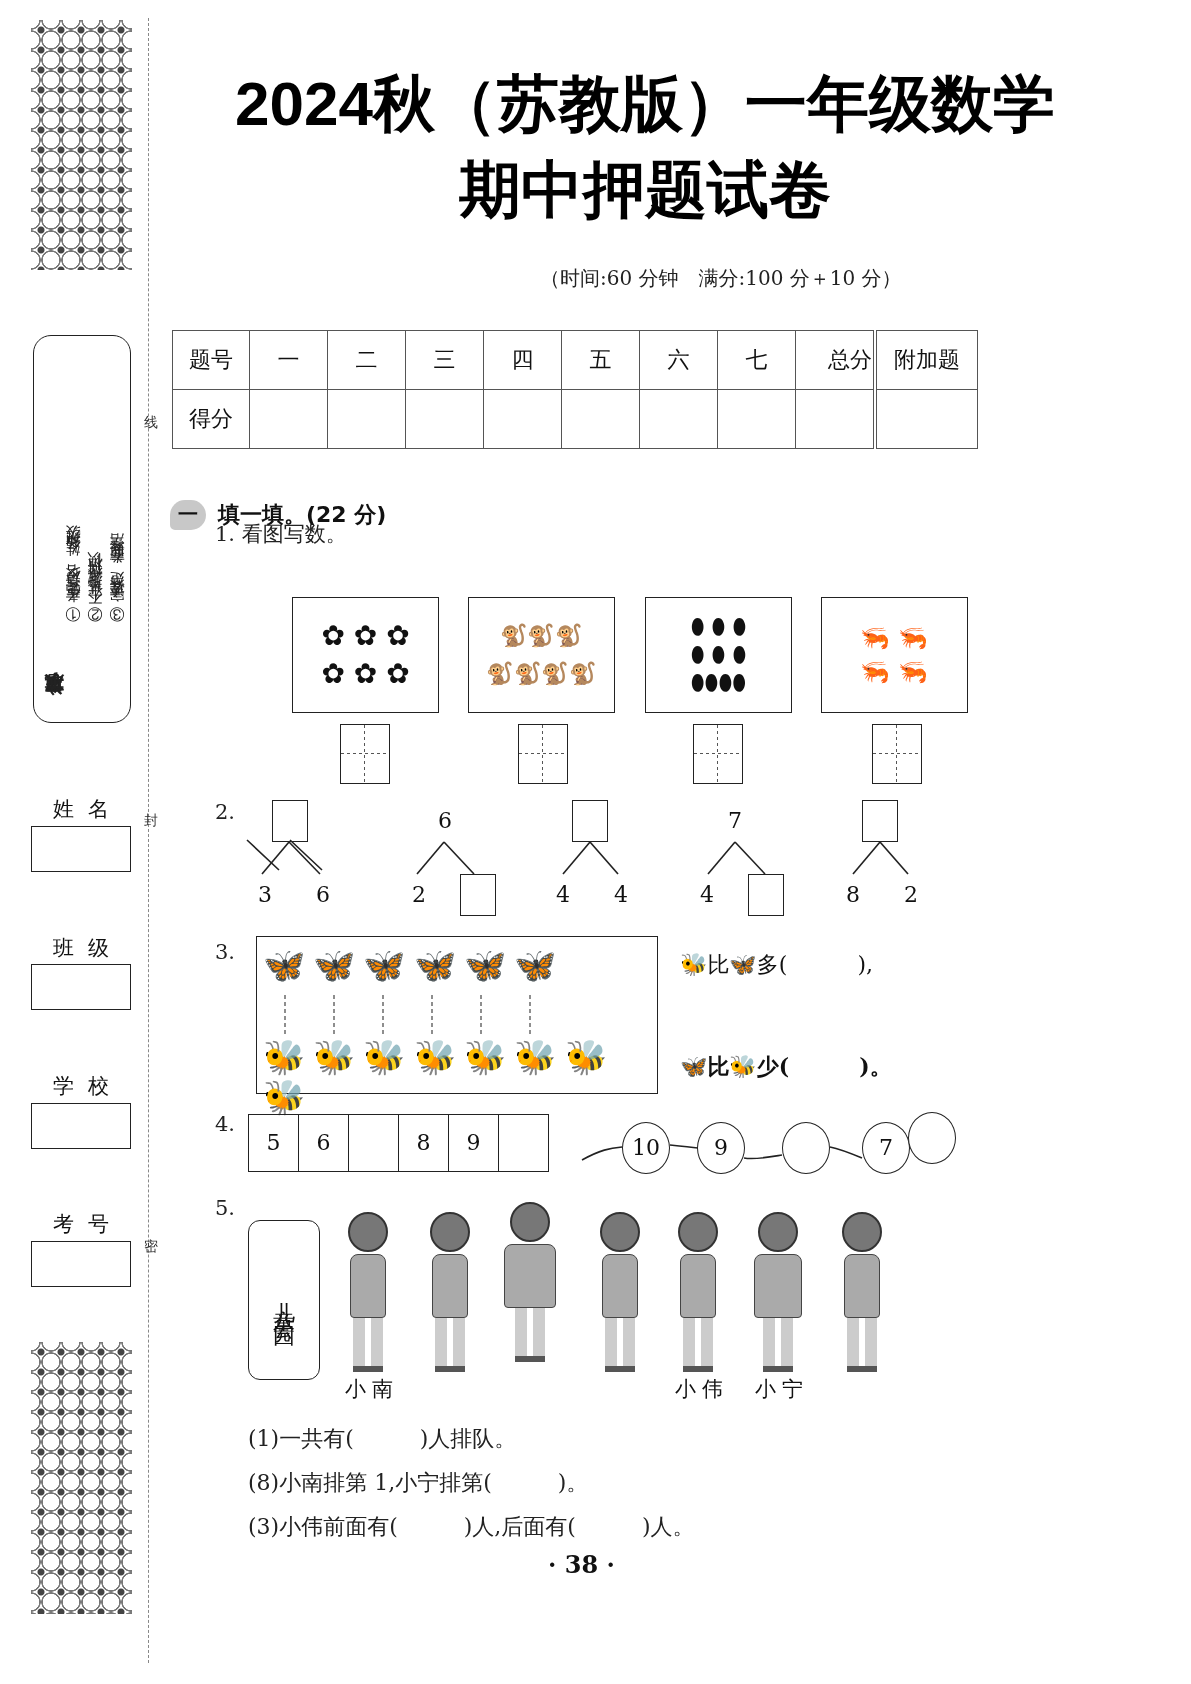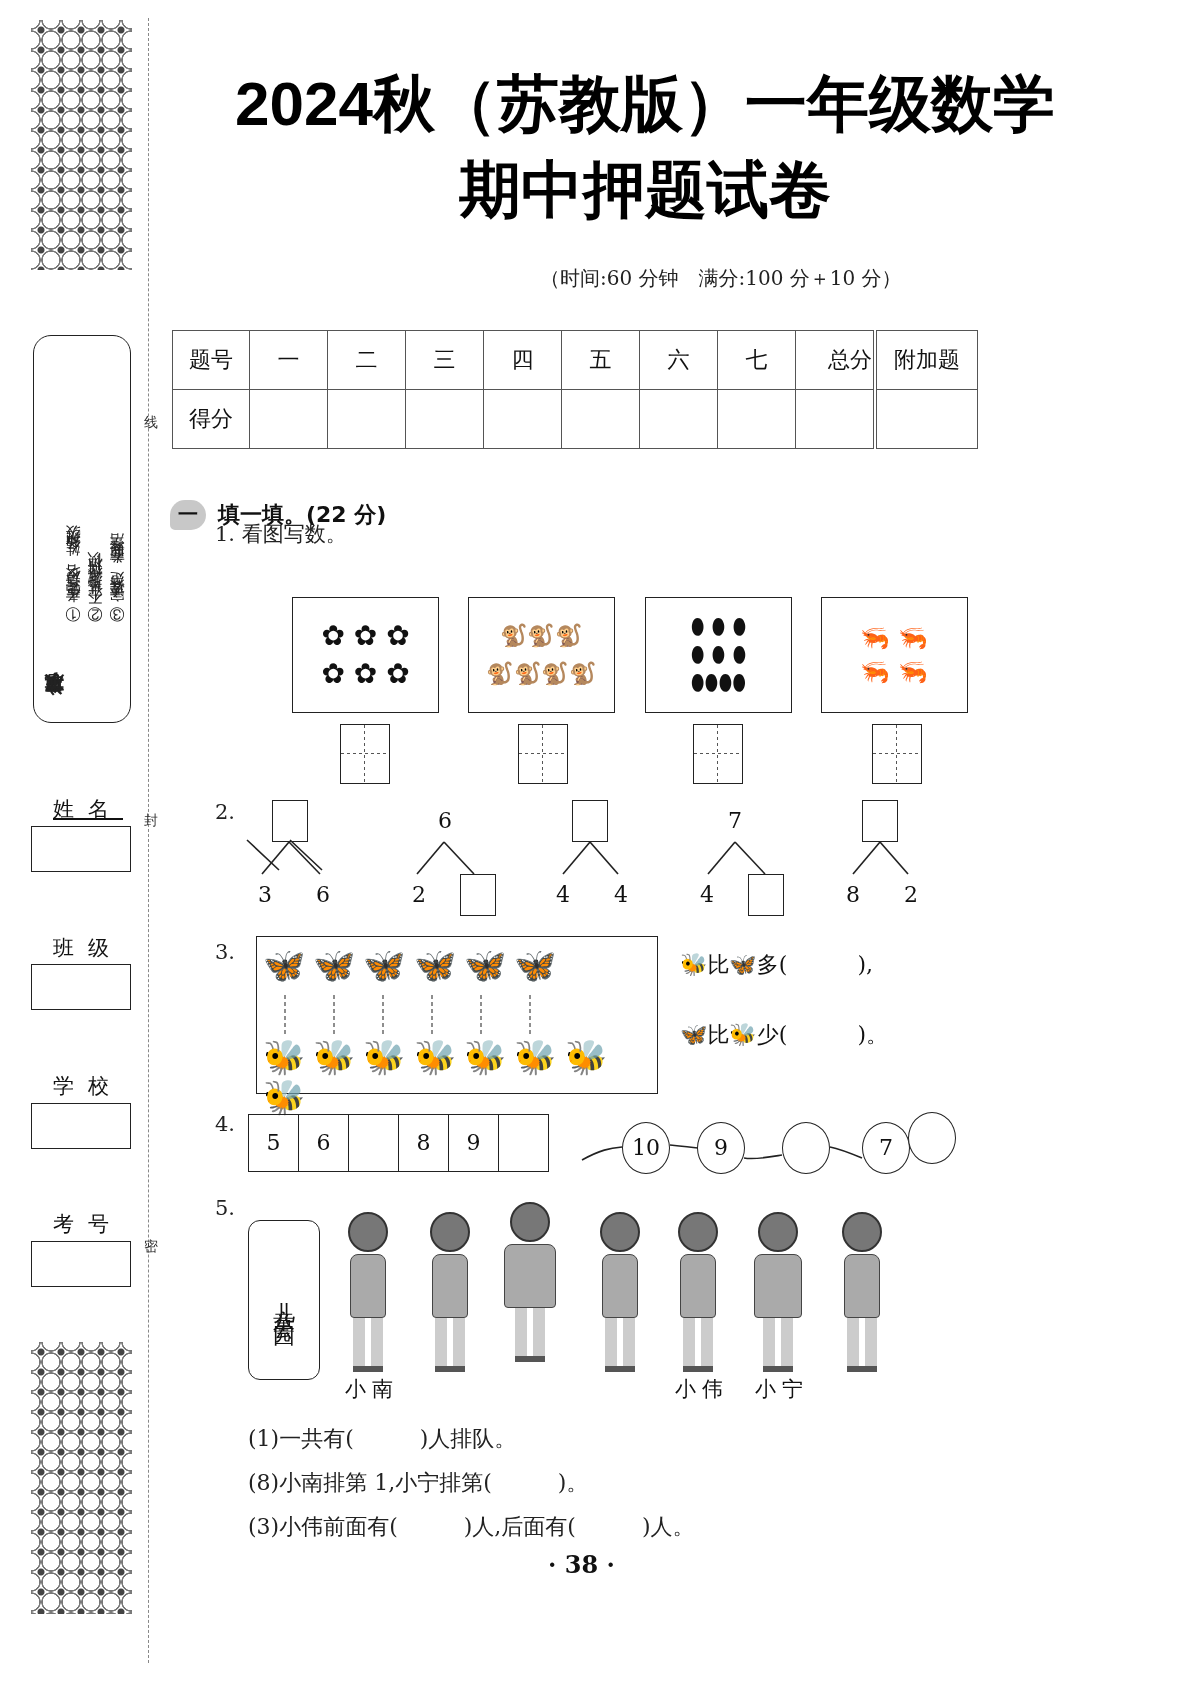--- a/index.html
+++ b/index.html
@@ -80,21 +80,21 @@
 <div class="cut-char" style="top:812px;">封</div>
 <div class="cut-char" style="top:1238px;">密</div>
 
 <div class="notice">
   <div class="notice-col notice-title" style="left:6px;bottom:10px;">注意事项</div>
   <div class="notice-col" style="left:30px;bottom:88px;">①考生要写清校名、姓名和班级</div>
   <div class="notice-col" style="left:52px;bottom:88px;">②不在试卷上做任何标识</div>
   <div class="notice-col" style="left:74px;bottom:88px;">③字迹要清楚，卷面要整洁</div>
 </div>
 
-<div class="field-label" style="top:795px;text-decoration:underline;">姓名</div>
+<div class="field-label" style="top:795px;">姓名</div>
 <div class="field-box" style="top:826px;"></div>
 <div class="field-label" style="top:934px;">班级</div>
 <div class="field-box" style="top:964px;"></div>
 <div class="field-label" style="top:1072px;">学校</div>
 <div class="field-box" style="top:1103px;"></div>
 <div class="field-label" style="top:1210px;">考号</div>
 <div class="field-box" style="top:1241px;"></div>
 
 <div class="title" style="top:62px;left:95px;font-size:62px;">2024秋（苏教版）一年级数学</div>
 <div class="title" style="top:148px;left:95px;font-size:62px;">期中押题试卷</div>
@@ -205,21 +205,21 @@
         <line x1="273" y1="58" x2="273" y2="98"></line>
     </g>
   </svg>
   <div style="position:absolute;left:6px;top:100px;font-size:34px;letter-spacing:8px;">
     <span>🐝🐝🐝🐝🐝🐝🐝🐝</span>
   </div>
 </div>
 <div class="cmp" style="top:950px;">
   <span>🐝</span><span>比</span><span>🦋</span><span>多(</span><span style="display:inline-block;width:70px;"></span><span>),</span>
 </div>
-<div class="cmp" style="top:1020px;">
+<div class="cmp" style="top:1052px;font-weight:bold;">
   <span>🦋</span><span>比</span><span>🐝</span><span>少(</span><span style="display:inline-block;width:70px;"></span><span>)。</span>
 </div>
 
 <div class="q" style="left:215px;top:1112px;">4.</div>
 <div class="seq-box">
   <div>5</div>
   <div>6</div>
   <div></div>
   <div>8</div>
   <div>9</div>

